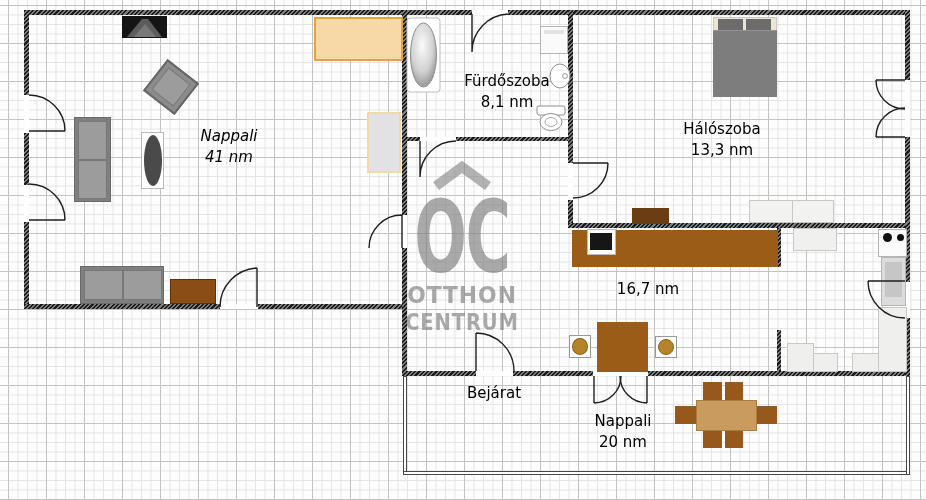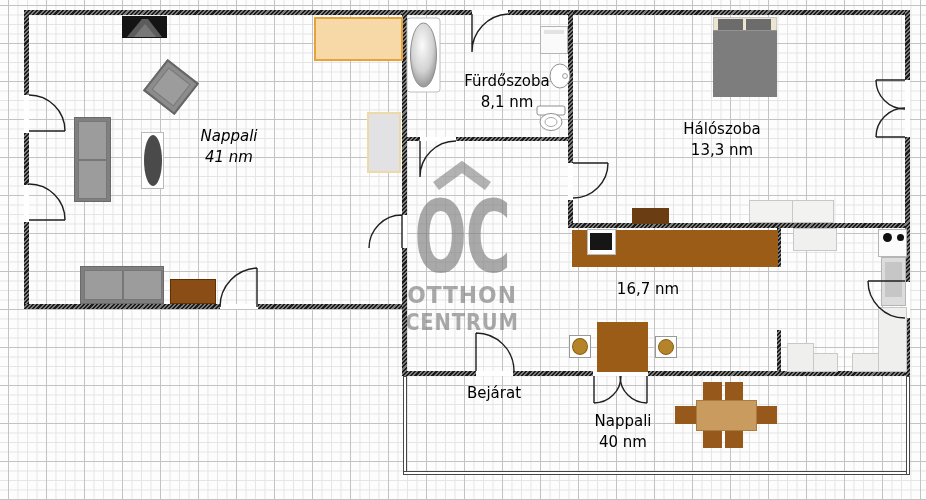--- a/index.html
+++ b/index.html
@@ -198,16 +198,16 @@
     <div>13,3 nm</div>
   </div>
   <div class="lbl" style="left:648px;top:279px;">
     <div>16,7 nm</div>
   </div>
   <div class="lbl" style="left:494px;top:383px;">
     <div>Bejárat</div>
   </div>
   <div class="lbl" style="left:623px;top:411px;">
     <div>Nappali</div>
-    <div>40 nm</div>
+    <div>20 nm</div>
   </div>
 
 </div>
 
 </body></html>

